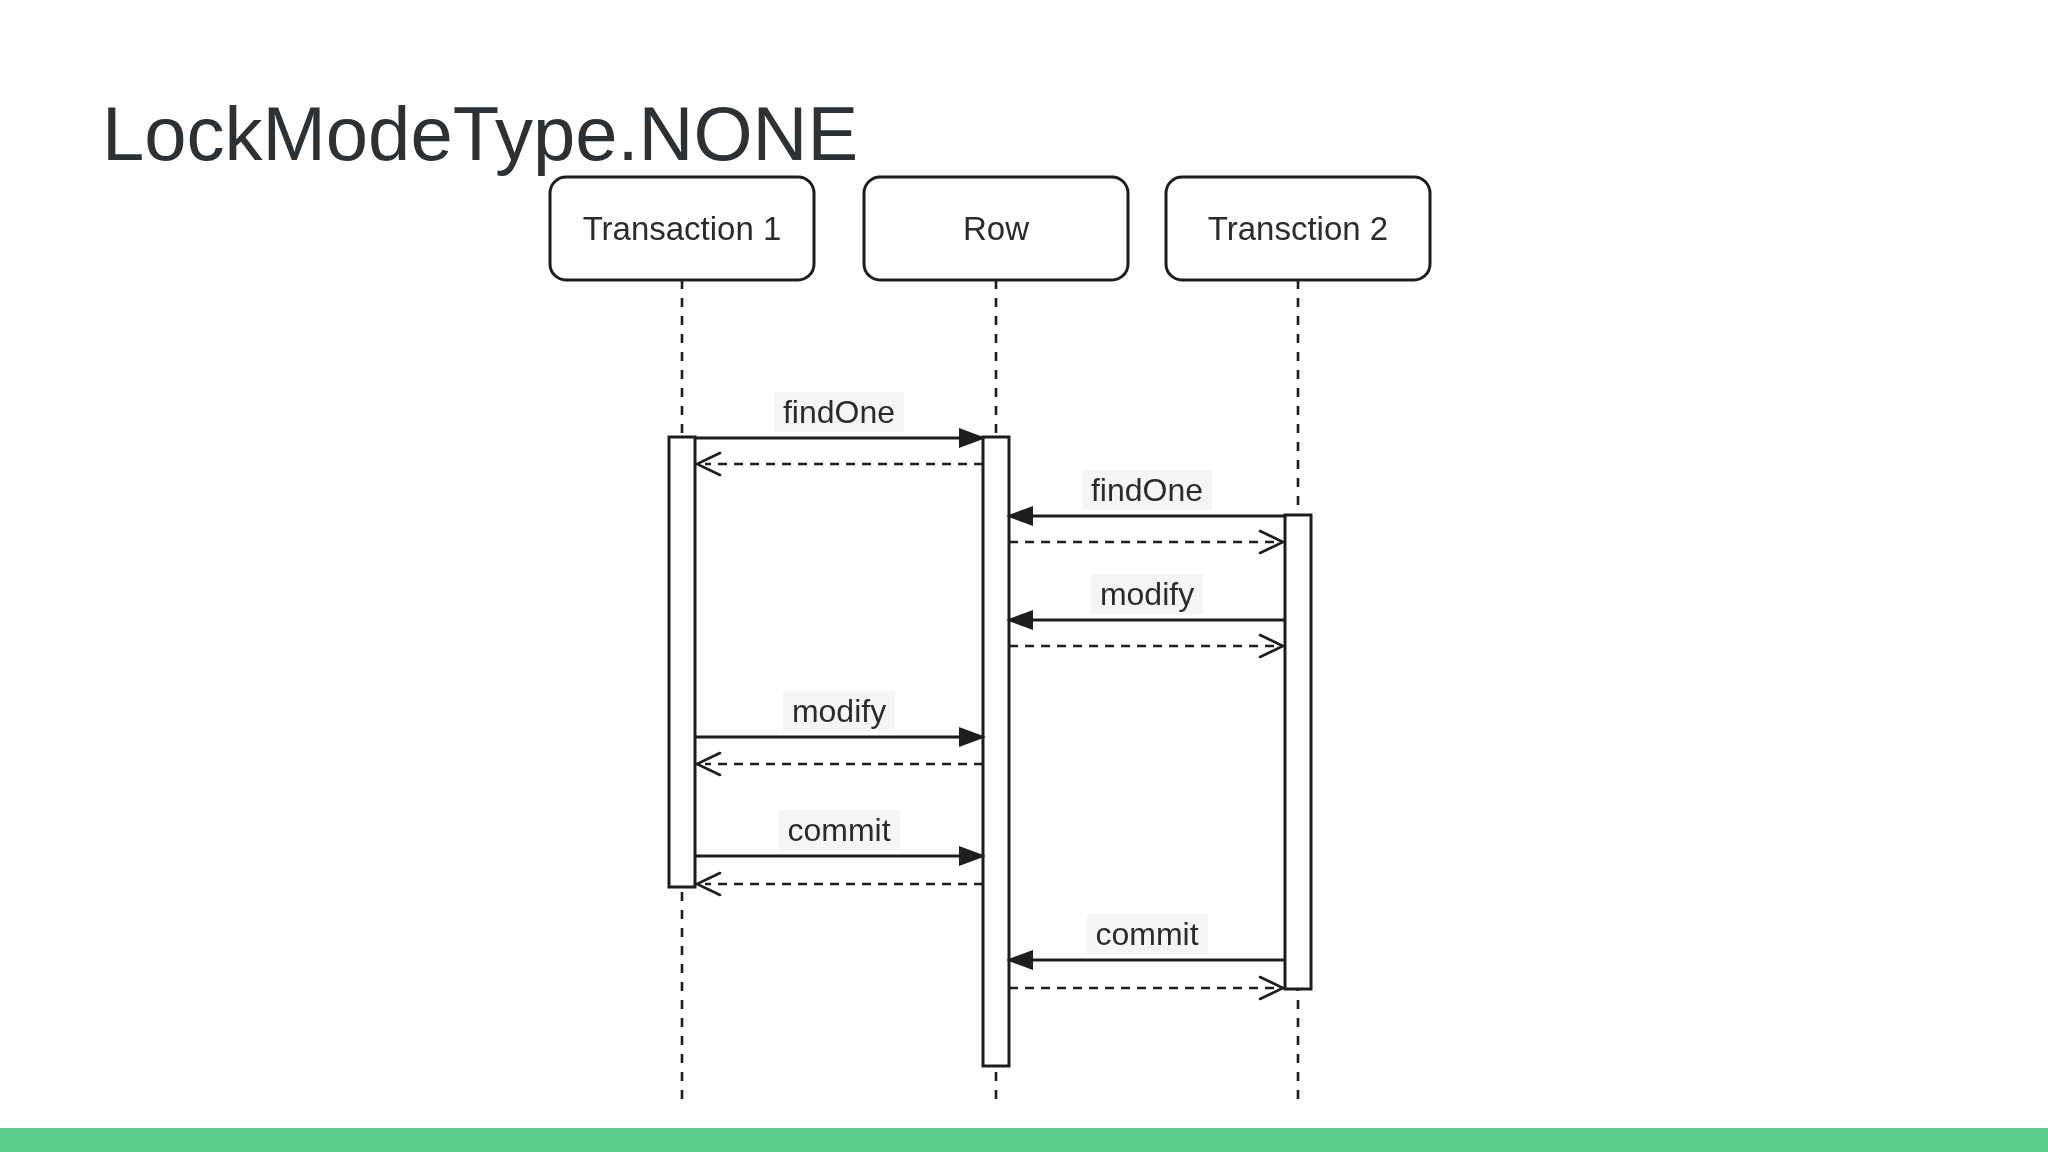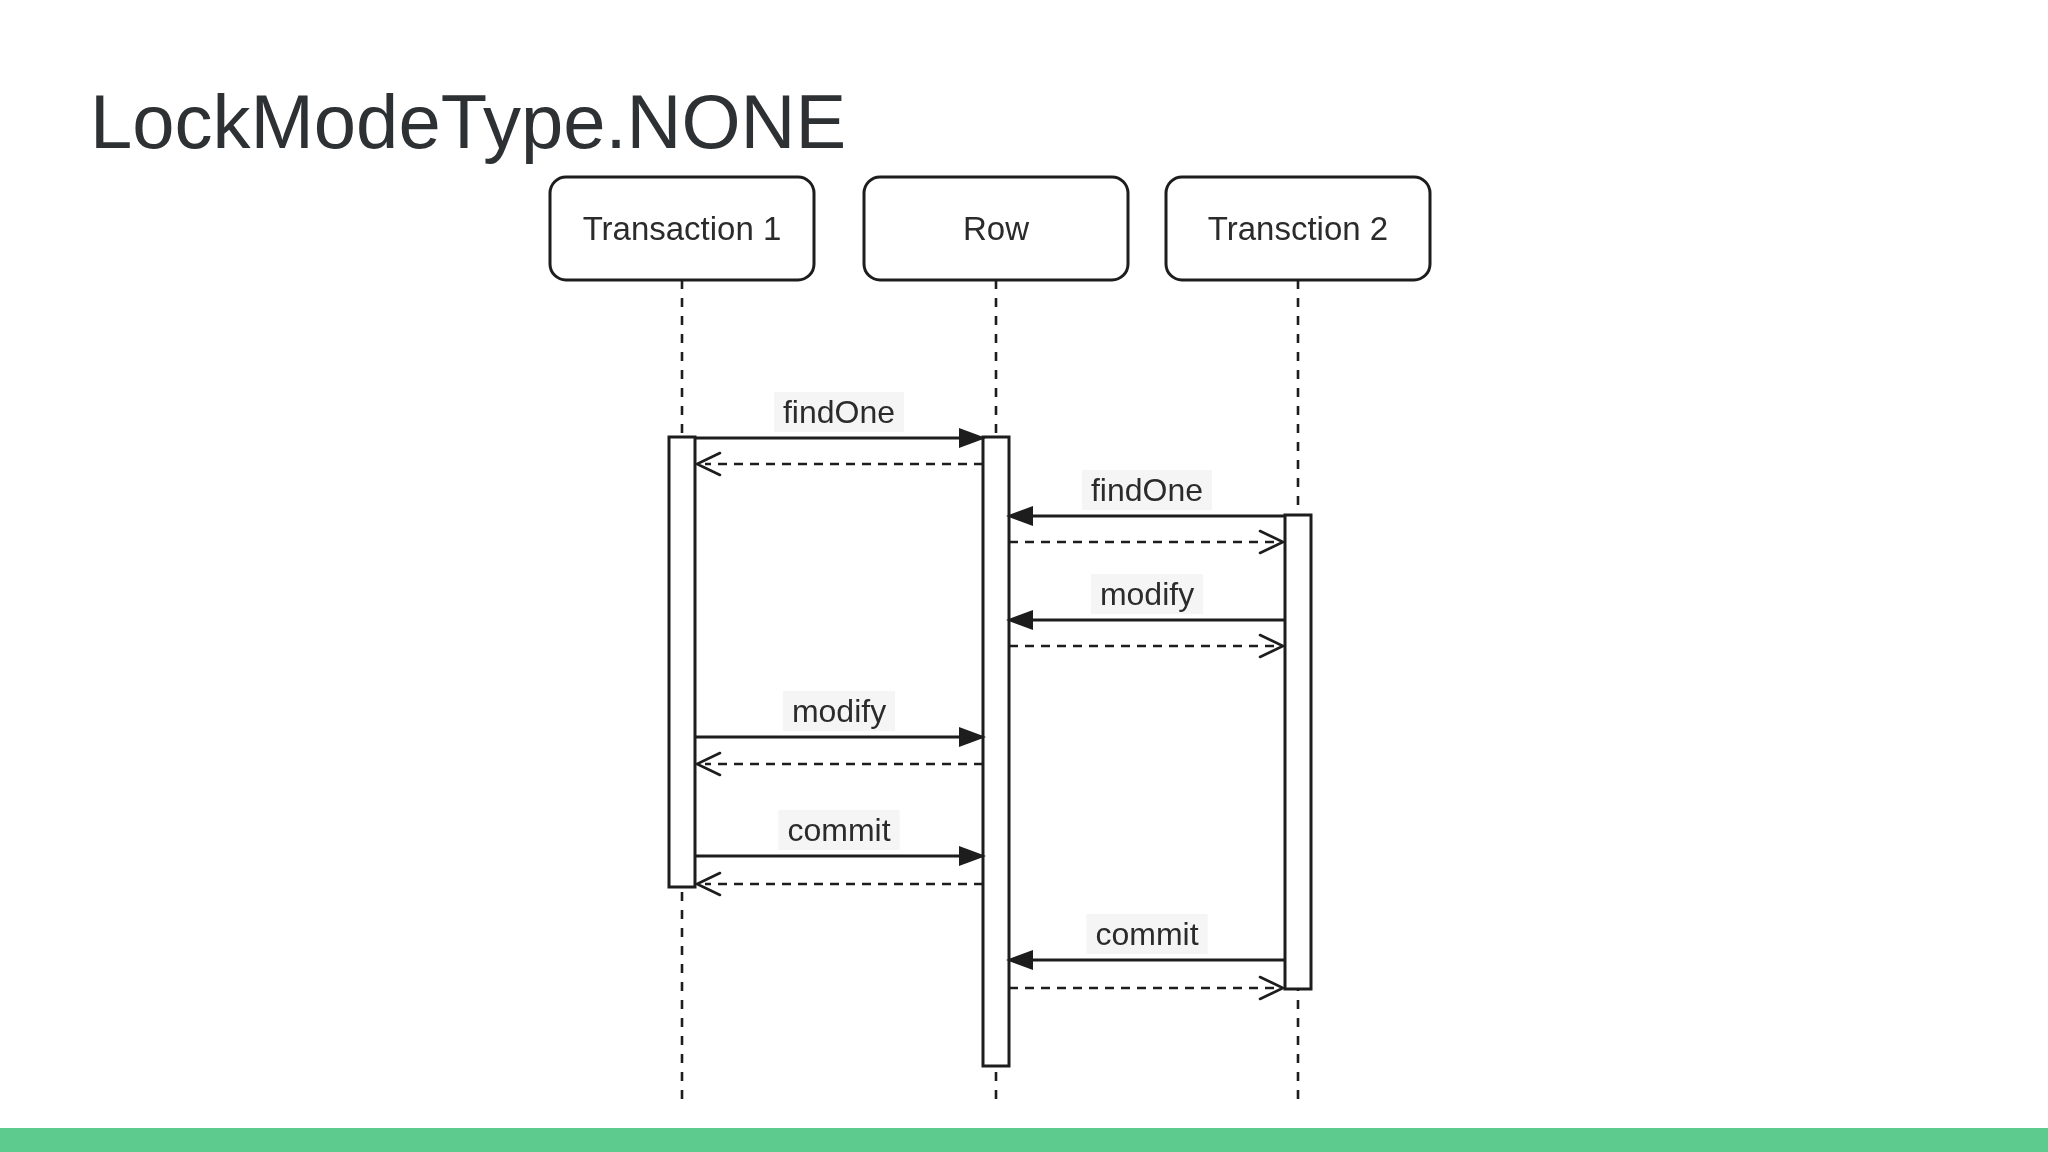--- a/index.html
+++ b/index.html
@@ -8,21 +8,21 @@
     width: 2048px;
     height: 1152px;
     background: #ffffff;
     overflow: hidden;
     font-family: "Liberation Sans", sans-serif;
   }
   .title {
     position: absolute;
     left: 90px;
     top: 78px;
-    margin: 0;
+    margin: 12px;
     font-size: 76px;
     font-weight: 400;
     letter-spacing: 0px;
     color: #2e3133;
     font-family: "Liberation Sans", sans-serif;
     white-space: nowrap;
   }
   #diagram {
     position: absolute;
     left: 0;

